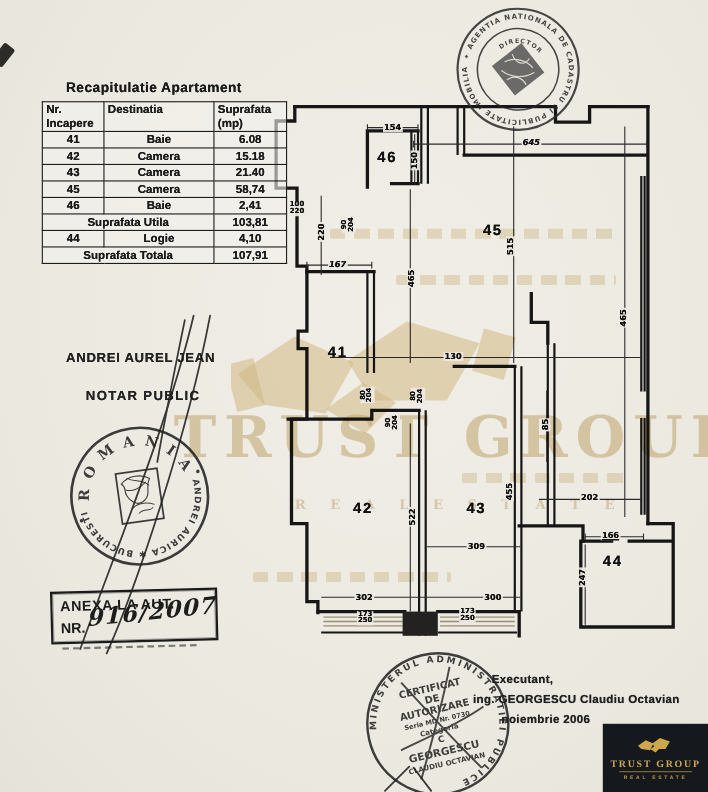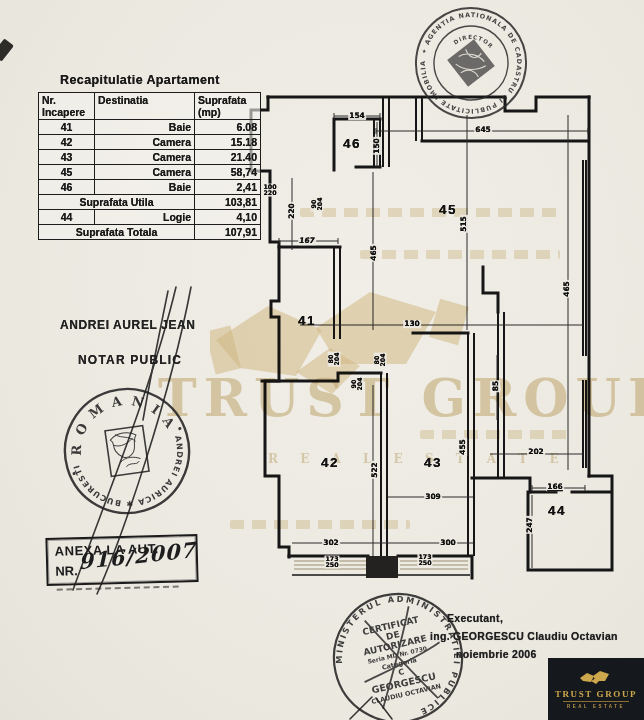--- a/index.html
+++ b/index.html
@@ -12,21 +12,21 @@
 
   
   #recap{position:absolute;left:18px;top:74px;z-index:6;padding-left:20px;}
   #recap .t-title{font:700 12.5px/1 "Liberation Sans",sans-serif;letter-spacing:.4px;margin:0 0 5px 22px;
       text-shadow:0 0 .4px #222;}
   #recap table{border-collapse:collapse;background:rgba(244,242,236,.6);}
   #recap th,#recap td{border:1.6px solid #1c1c1c;font:700 10.5px/1.15 "Liberation Sans",sans-serif;
       padding:1px 3px;white-space:nowrap;text-shadow:0 0 .4px #222;}
   #recap th{text-align:left;vertical-align:top;}
   #recap col.c1{width:56px}#recap col.c2{width:100px}#recap col.c3{width:66px}
-  #recap td.c{text-align:center}#recap td.l{text-align:right}
+  #recap td.c{text-align:center}#recap td.l{text-align:center}
 
   
   #plan-labels{position:absolute;inset:0;z-index:4;pointer-events:none;}
   .room-label{position:absolute;font:700 13.5px "Liberation Sans",sans-serif;letter-spacing:1.5px;color:#111;
       text-shadow:0 0 .5px #111;}
   .dim-label{position:absolute;font:700 7.5px "DejaVu Sans",sans-serif;color:#101010;
       background:rgba(237,234,226,.93);padding:0 1px;line-height:1.02;white-space:nowrap;text-shadow:0 0 .3px #111;}
   .dim-label.stack{display:flex;flex-direction:column;align-items:center;font-size:6.3px;}
   .dim-label.stack span{display:block}
 
@@ -144,21 +144,21 @@
   </div>
 
   <div id="plan-labels">
       <div class="room-label" style="left: 352px; top: 143px; transform: translate(-50%, -50%);">46</div>
       <div class="room-label" style="left: 448px; top: 209px; transform: translate(-50%, -50%);">45</div>
       <div class="room-label" style="left: 307px; top: 320px; transform: translate(-50%, -50%);">41</div>
       <div class="room-label" style="left: 330px; top: 462px; transform: translate(-50%, -50%);">42</div>
       <div class="room-label" style="left: 433px; top: 462px; transform: translate(-50%, -50%);">43</div>
       <div class="room-label" style="left: 557px; top: 510px; transform: translate(-50%, -50%);">44</div>
       <div class="dim-label" style="left: 357px; top: 116px; transform: translate(-50%, -50%);">154</div>
-      <div class="dim-label" style="left: 483px; top: 130px; transform: translate(-50%, -50%);">645</div>
+      <div class="dim-label" style="left: 483px; top: 130px; transform: translate(-50%, -50%); font-style: italic;">645</div>
       <div class="dim-label" style="left: 377px; top: 146px; transform: translate(-50%, -50%) rotate(-90deg);">150</div>
       <div class="dim-label stack" style="left: 270px; top: 190px; transform: translate(-50%, -50%);">
         <span>100</span>
         <span>220</span>
       </div>
       <div class="dim-label" style="left: 292px; top: 211px; transform: translate(-50%, -50%) rotate(-90deg);">220</div>
       <div class="dim-label" style="left: 307px; top: 241px; transform: translate(-50%, -50%); font-style: italic;">167</div>
       <div class="dim-label stack" style="left: 317px; top: 204px; transform: translate(-50%, -50%) rotate(-90deg);">
         <span>90</span>
         <span>204</span>

